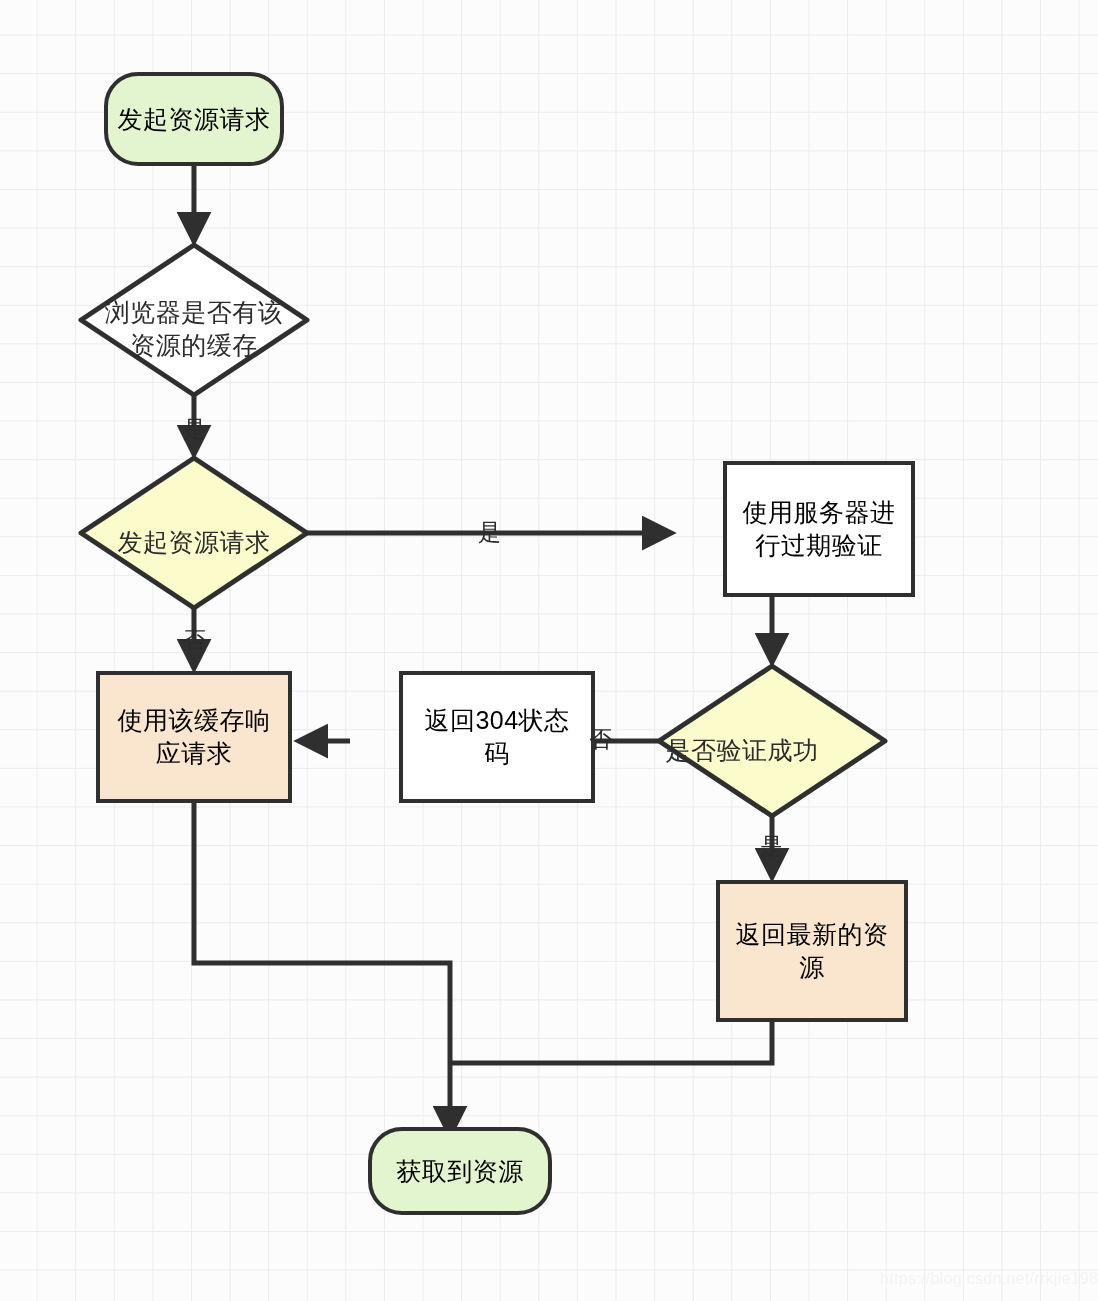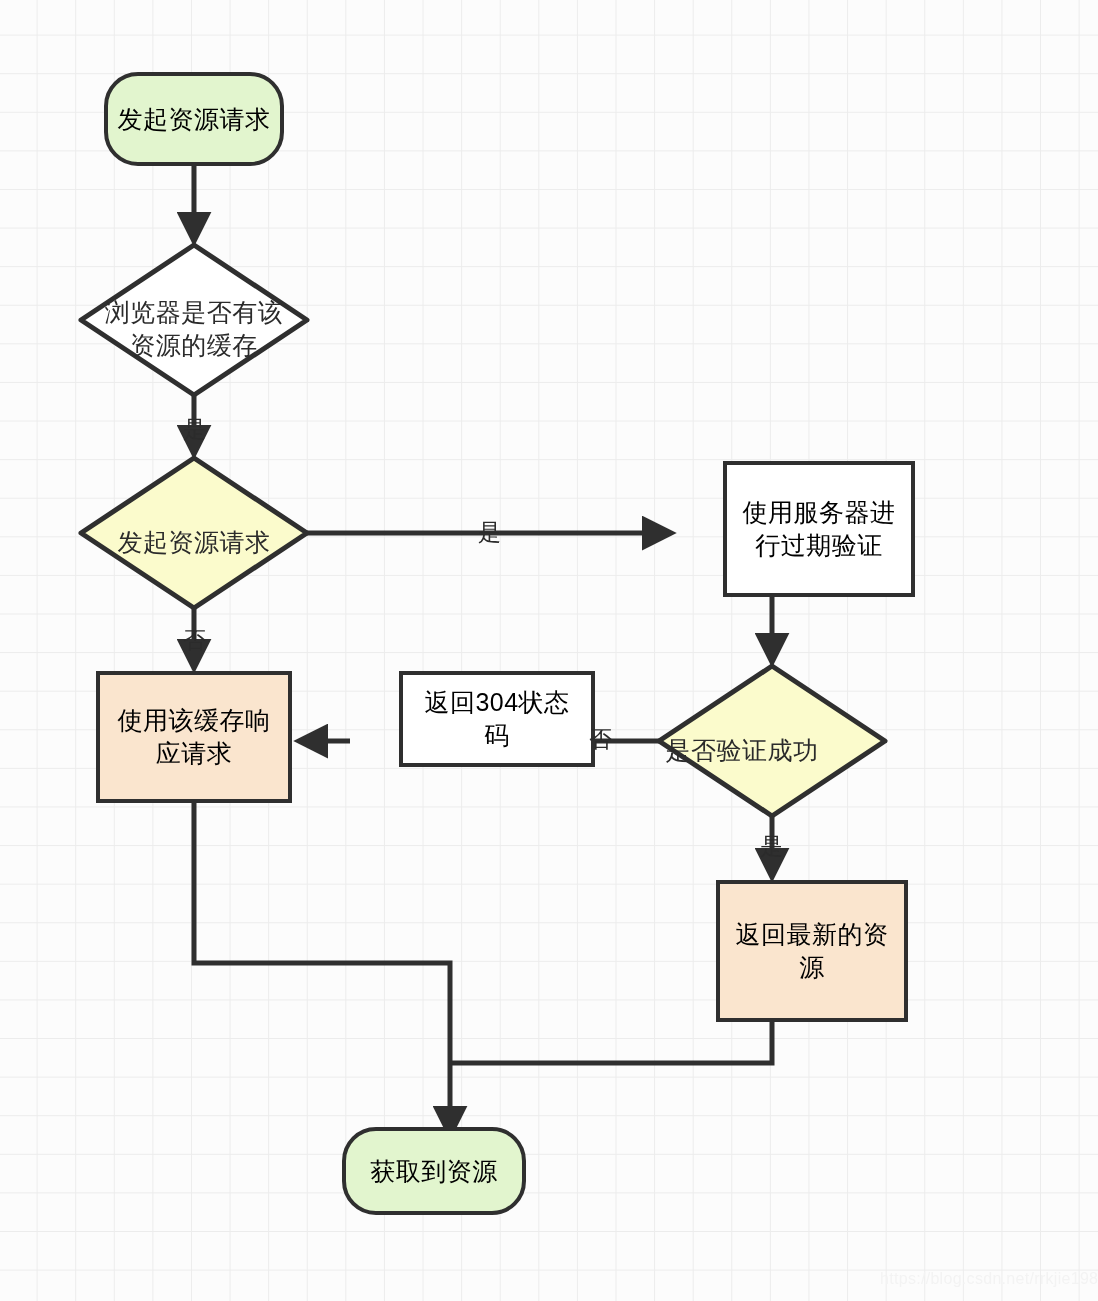--- a/index.html
+++ b/index.html
@@ -136,36 +136,36 @@
 
   <div class="node node-process-white" style="left:676px; top:461px; width:192px; height:136px; flex-direction:column;">
     <span>使用服务器进</span>
     <span>行过期验证</span>
   </div>
 
   <div class="diamond-label" style="left:614px; top:726px; width:256px; height:32px;">
     <span>是否验证成功</span>
   </div>
 
-  <div class="node node-process-white" style="left:352px; top:671px; width:196px; height:96px; flex-direction:column;">
+  <div class="node node-process-white" style="left:352px; top:671px; width:196px; height:132px; flex-direction:column;">
     <span>返回304状态</span>
     <span>码</span>
   </div>
 
   <div class="node node-process-peach" style="left:96px; top:671px; width:196px; height:132px; flex-direction:column;">
     <span>使用该缓存响</span>
     <span>应请求</span>
   </div>
 
   <div class="node node-process-peach" style="left:676px; top:880px; width:192px; height:142px; flex-direction:column;margin-left:40px;">
     <span>返回最新的资</span>
     <span>源</span>
   </div>
 
-  <div class="node node-terminal" style="left:342px; top:1127px; width:184px; height:88px;">
+  <div class="node node-terminal" style="left:368px; top:1127px; width:184px; height:88px;">
     <span>获取到资源</span>
   </div>
 
   <div class="edge-label" style="left:183px; top:418px;">
     <span>是</span>
   </div>
 
   <div class="edge-label" style="left:478px; top:521px;">
     <span>是</span>
   </div>

